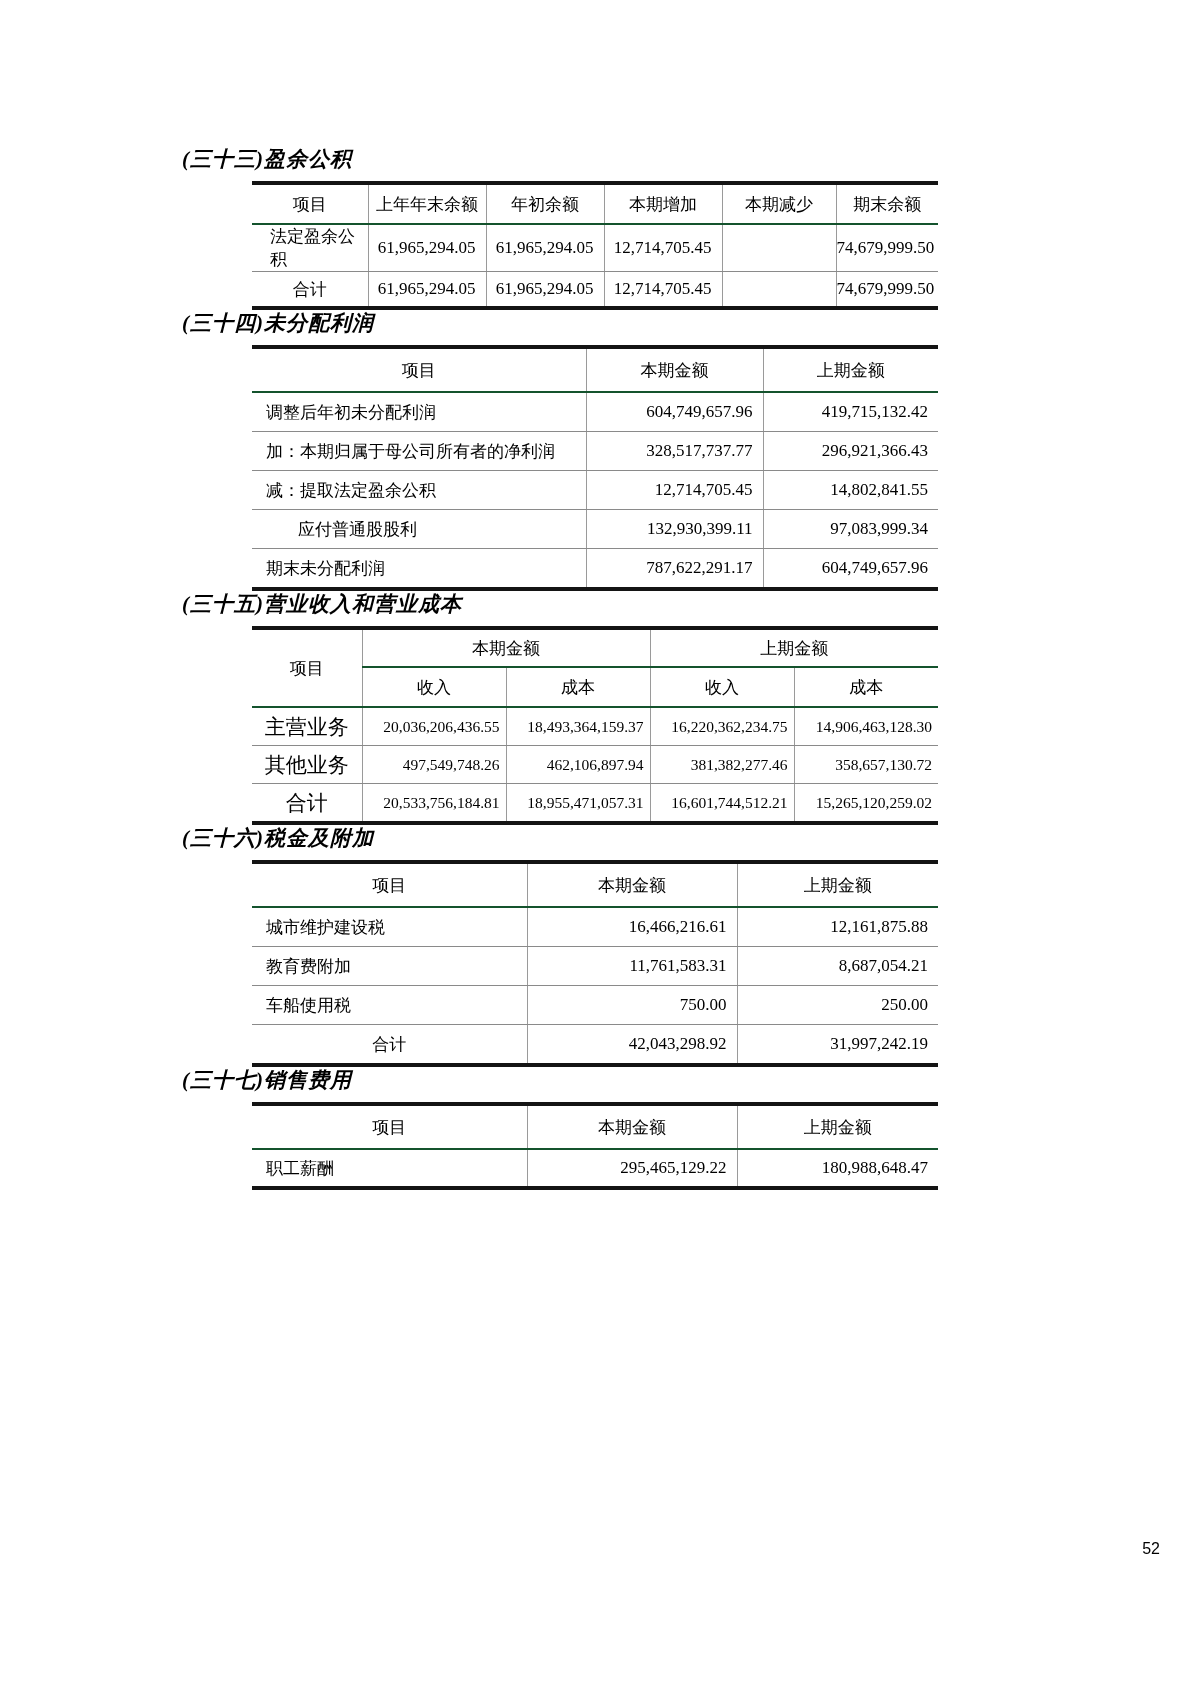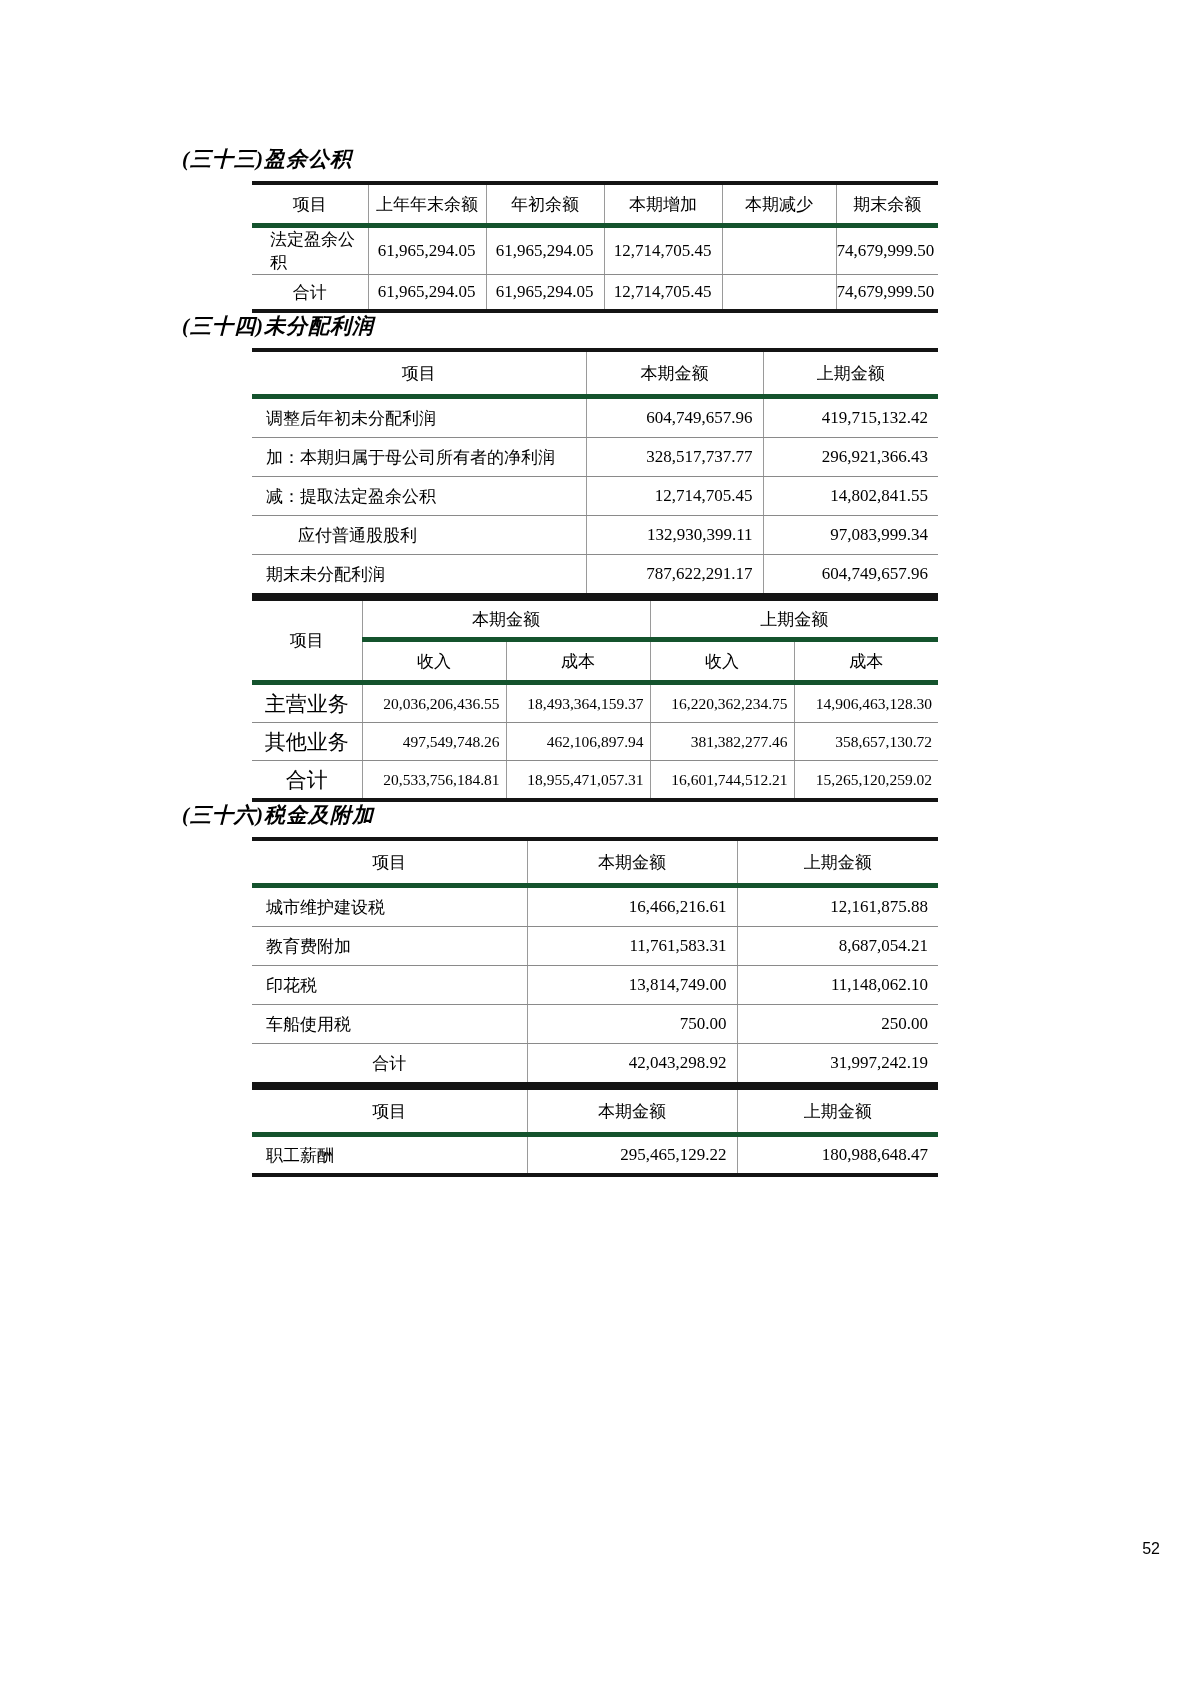--- a/index.html
+++ b/index.html
@@ -15,21 +15,21 @@
   }
   .gap50{margin-top:50px;} .gap46{margin-top:46px;}
   table.tbl{
     border-collapse:collapse;table-layout:fixed;
     margin-left:70px;width:686px;
     border-top:4px solid #141414;border-bottom:4px solid #141414;
     font-size:17px;
   }
   .tbl th{
     font-weight:normal;text-align:center;
-    border-bottom:5px solid #14532d;padding:0 4px;
+    border-bottom:2px solid #14532d;padding:0 4px;
   }
   .tbl td{border-bottom:1px solid #8a8a8a;padding:0 0;}
   .tbl tbody tr:last-child td{border-bottom:none;}
   .tbl th + th, .tbl td + td{border-left:1px solid #9a9a9a;}
   .tbl td.label{text-align:left;padding-left:14px;}
   .tbl td.num{text-align:right;padding-right:10px;white-space:nowrap;}
   .tbl tr.total-row td.label{text-align:center;padding-left:0;}
   .tbl tr.indent-row td.label{padding-left:46px;}
 
   .s33 th{height:38px;} .s33 td{height:34px;}
@@ -133,20 +133,21 @@
           <td class="num">97,083,999.34</td>
         </tr>
         <tr>
           <td class="label">期末未分配利润</td>
           <td class="num">787,622,291.17</td>
           <td class="num">604,749,657.96</td>
         </tr>
       </tbody>
   </table>
 
+  <h2 class="sec-heading gap50">(三十五)营业收入和营业成本</h2>
   <table class="tbl s35">
     <colgroup>
         <col style="width:110px">
         <col style="width:144px">
         <col style="width:144px">
         <col style="width:144px">
         <col style="width:144px">
       </colgroup>
     <thead>
       <tr>
@@ -205,37 +206,33 @@
           <td class="label">城市维护建设税</td>
           <td class="num">16,466,216.61</td>
           <td class="num">12,161,875.88</td>
         </tr>
         <tr>
           <td class="label">教育费附加</td>
           <td class="num">11,761,583.31</td>
           <td class="num">8,687,054.21</td>
         </tr>
         <tr>
-          <td class="label">印花税</td>
-          <td class="num">13,814,749.00</td>
-          <td class="num">11,148,062.10</td>
-        </tr>
-        <tr>
           <td class="label">车船使用税</td>
           <td class="num">750.00</td>
           <td class="num">250.00</td>
         </tr>
         <tr class="total-row">
           <td class="label">合计</td>
           <td class="num">42,043,298.92</td>
           <td class="num">31,997,242.19</td>
         </tr>
       </tbody>
   </table>
 
+  <h2 class="sec-heading gap50">(三十七)销售费用</h2>
   <table class="tbl s37 tbl-open">
     <colgroup>
         <col style="width:275px">
         <col style="width:210px">
         <col style="width:201px">
       </colgroup>
     <thead>
       <tr>
         <th>项目</th>
         <th>本期金额</th>

